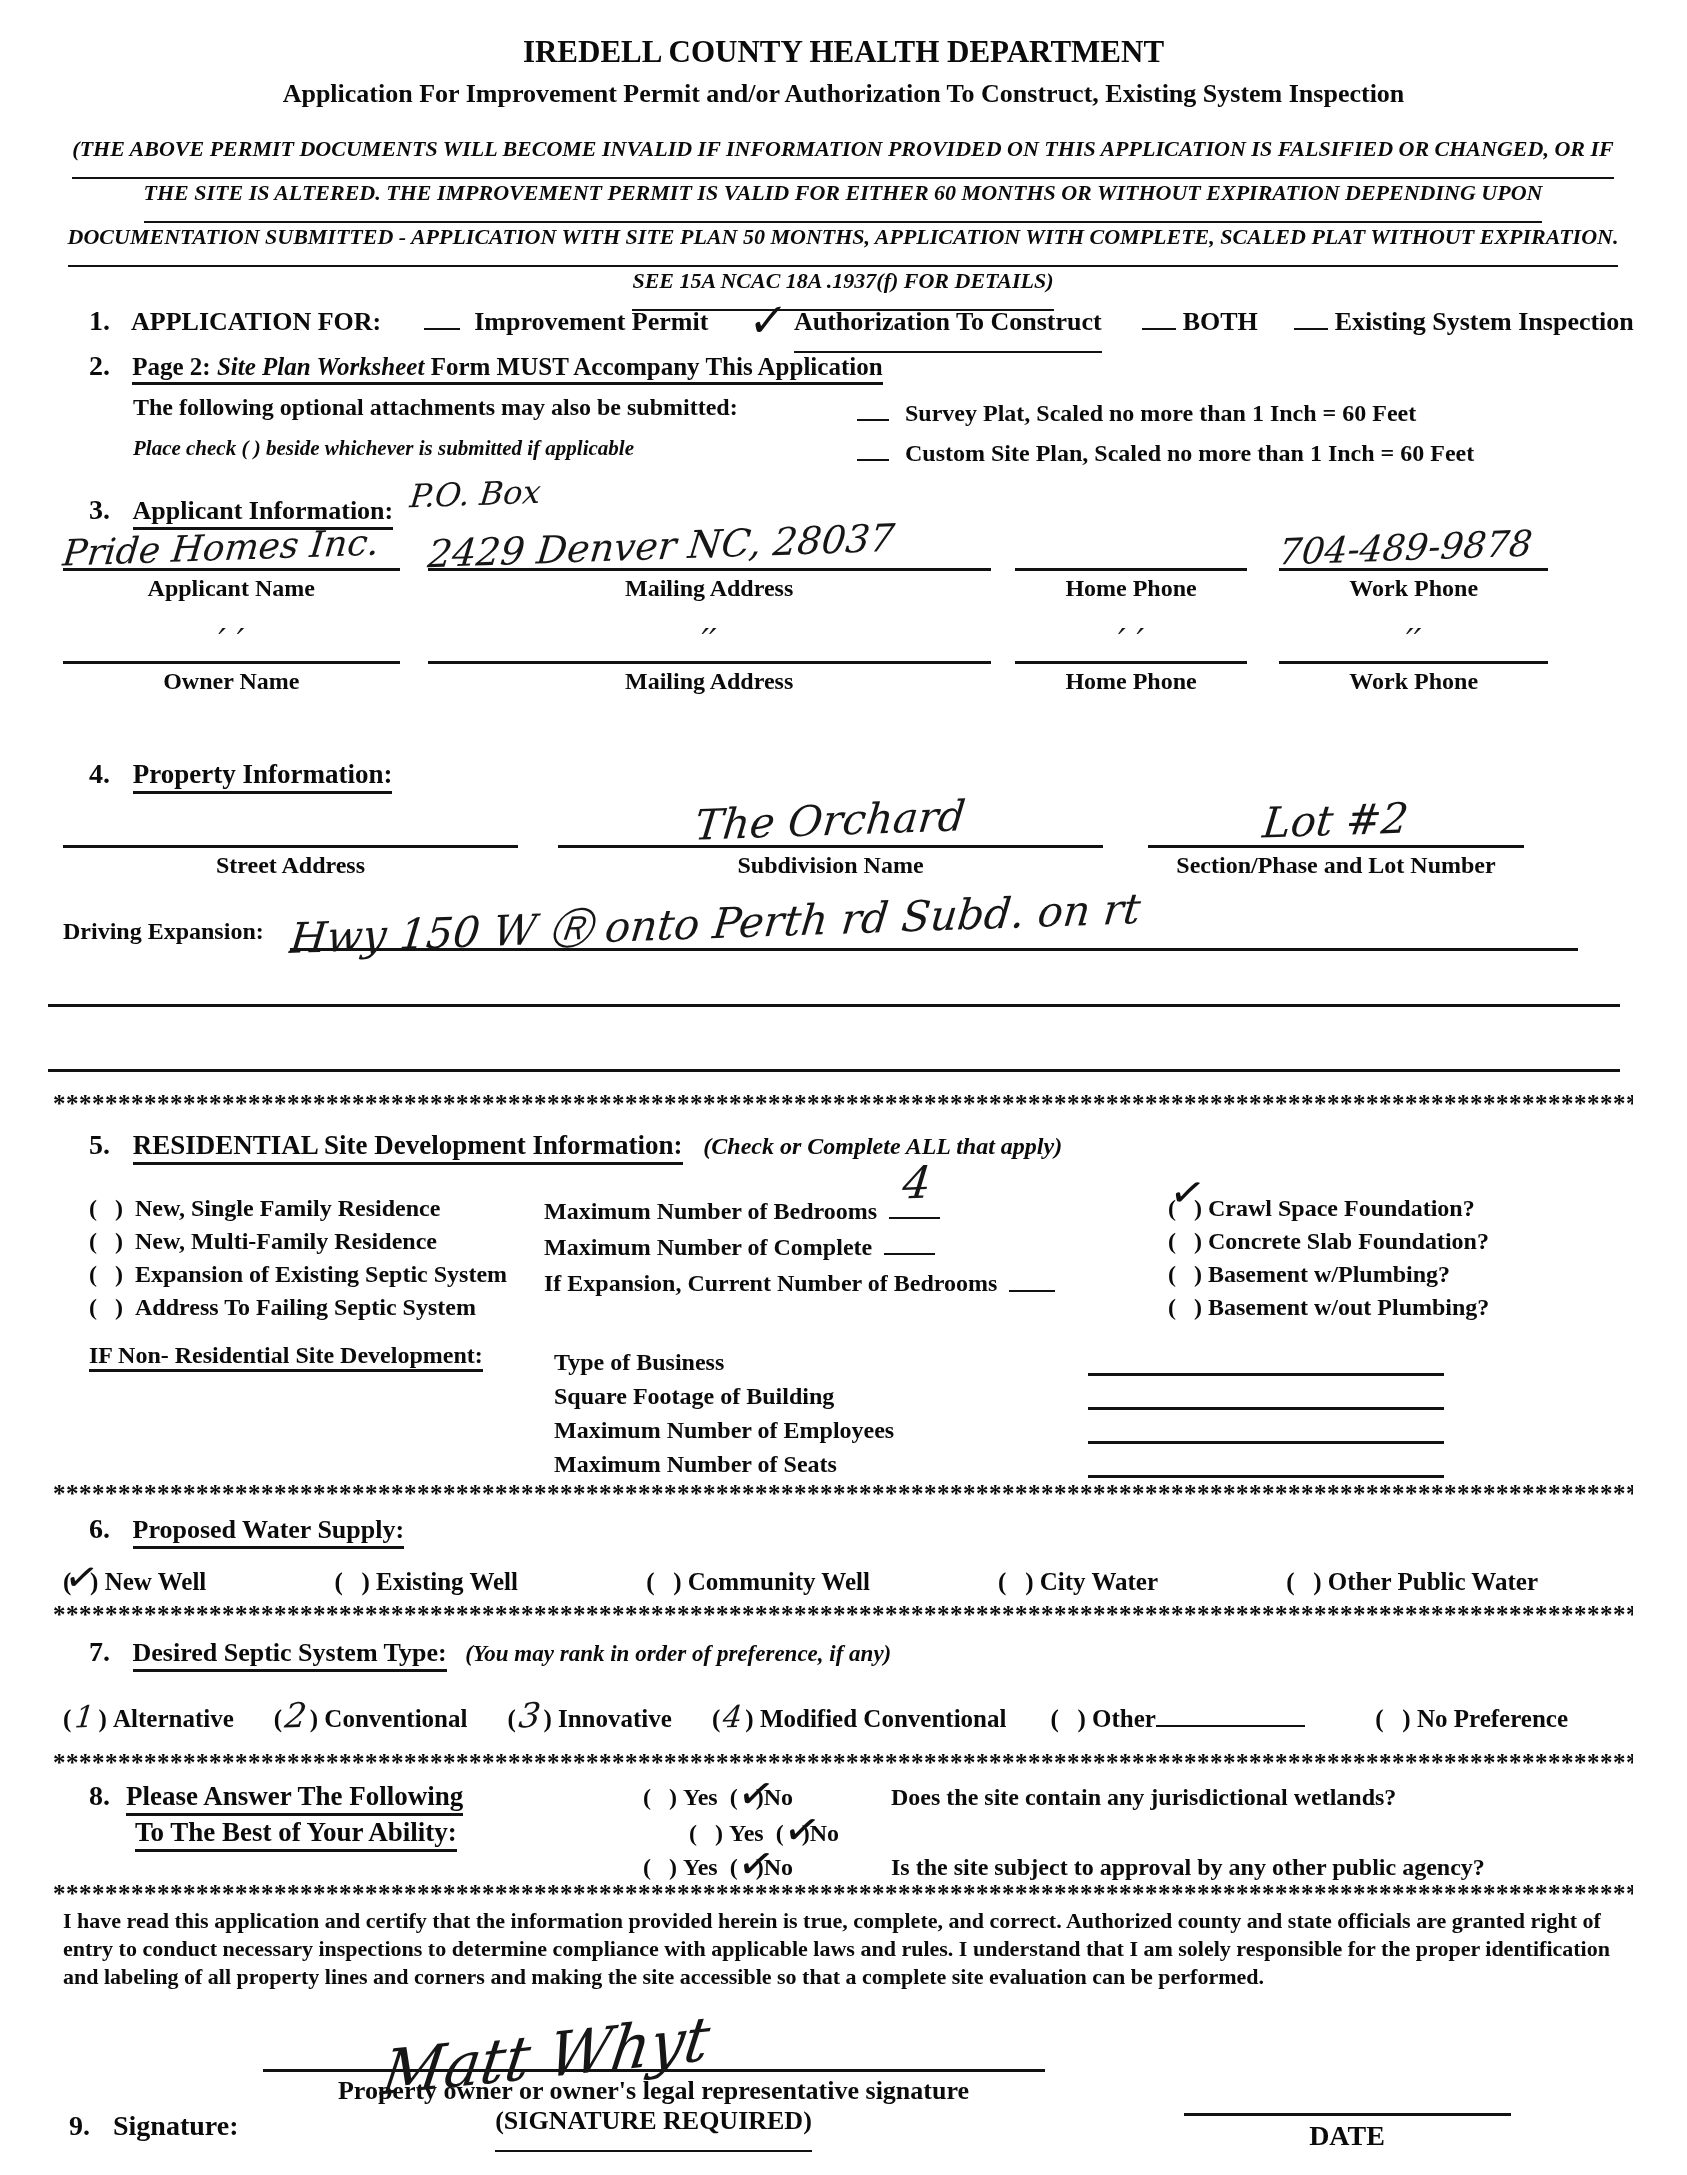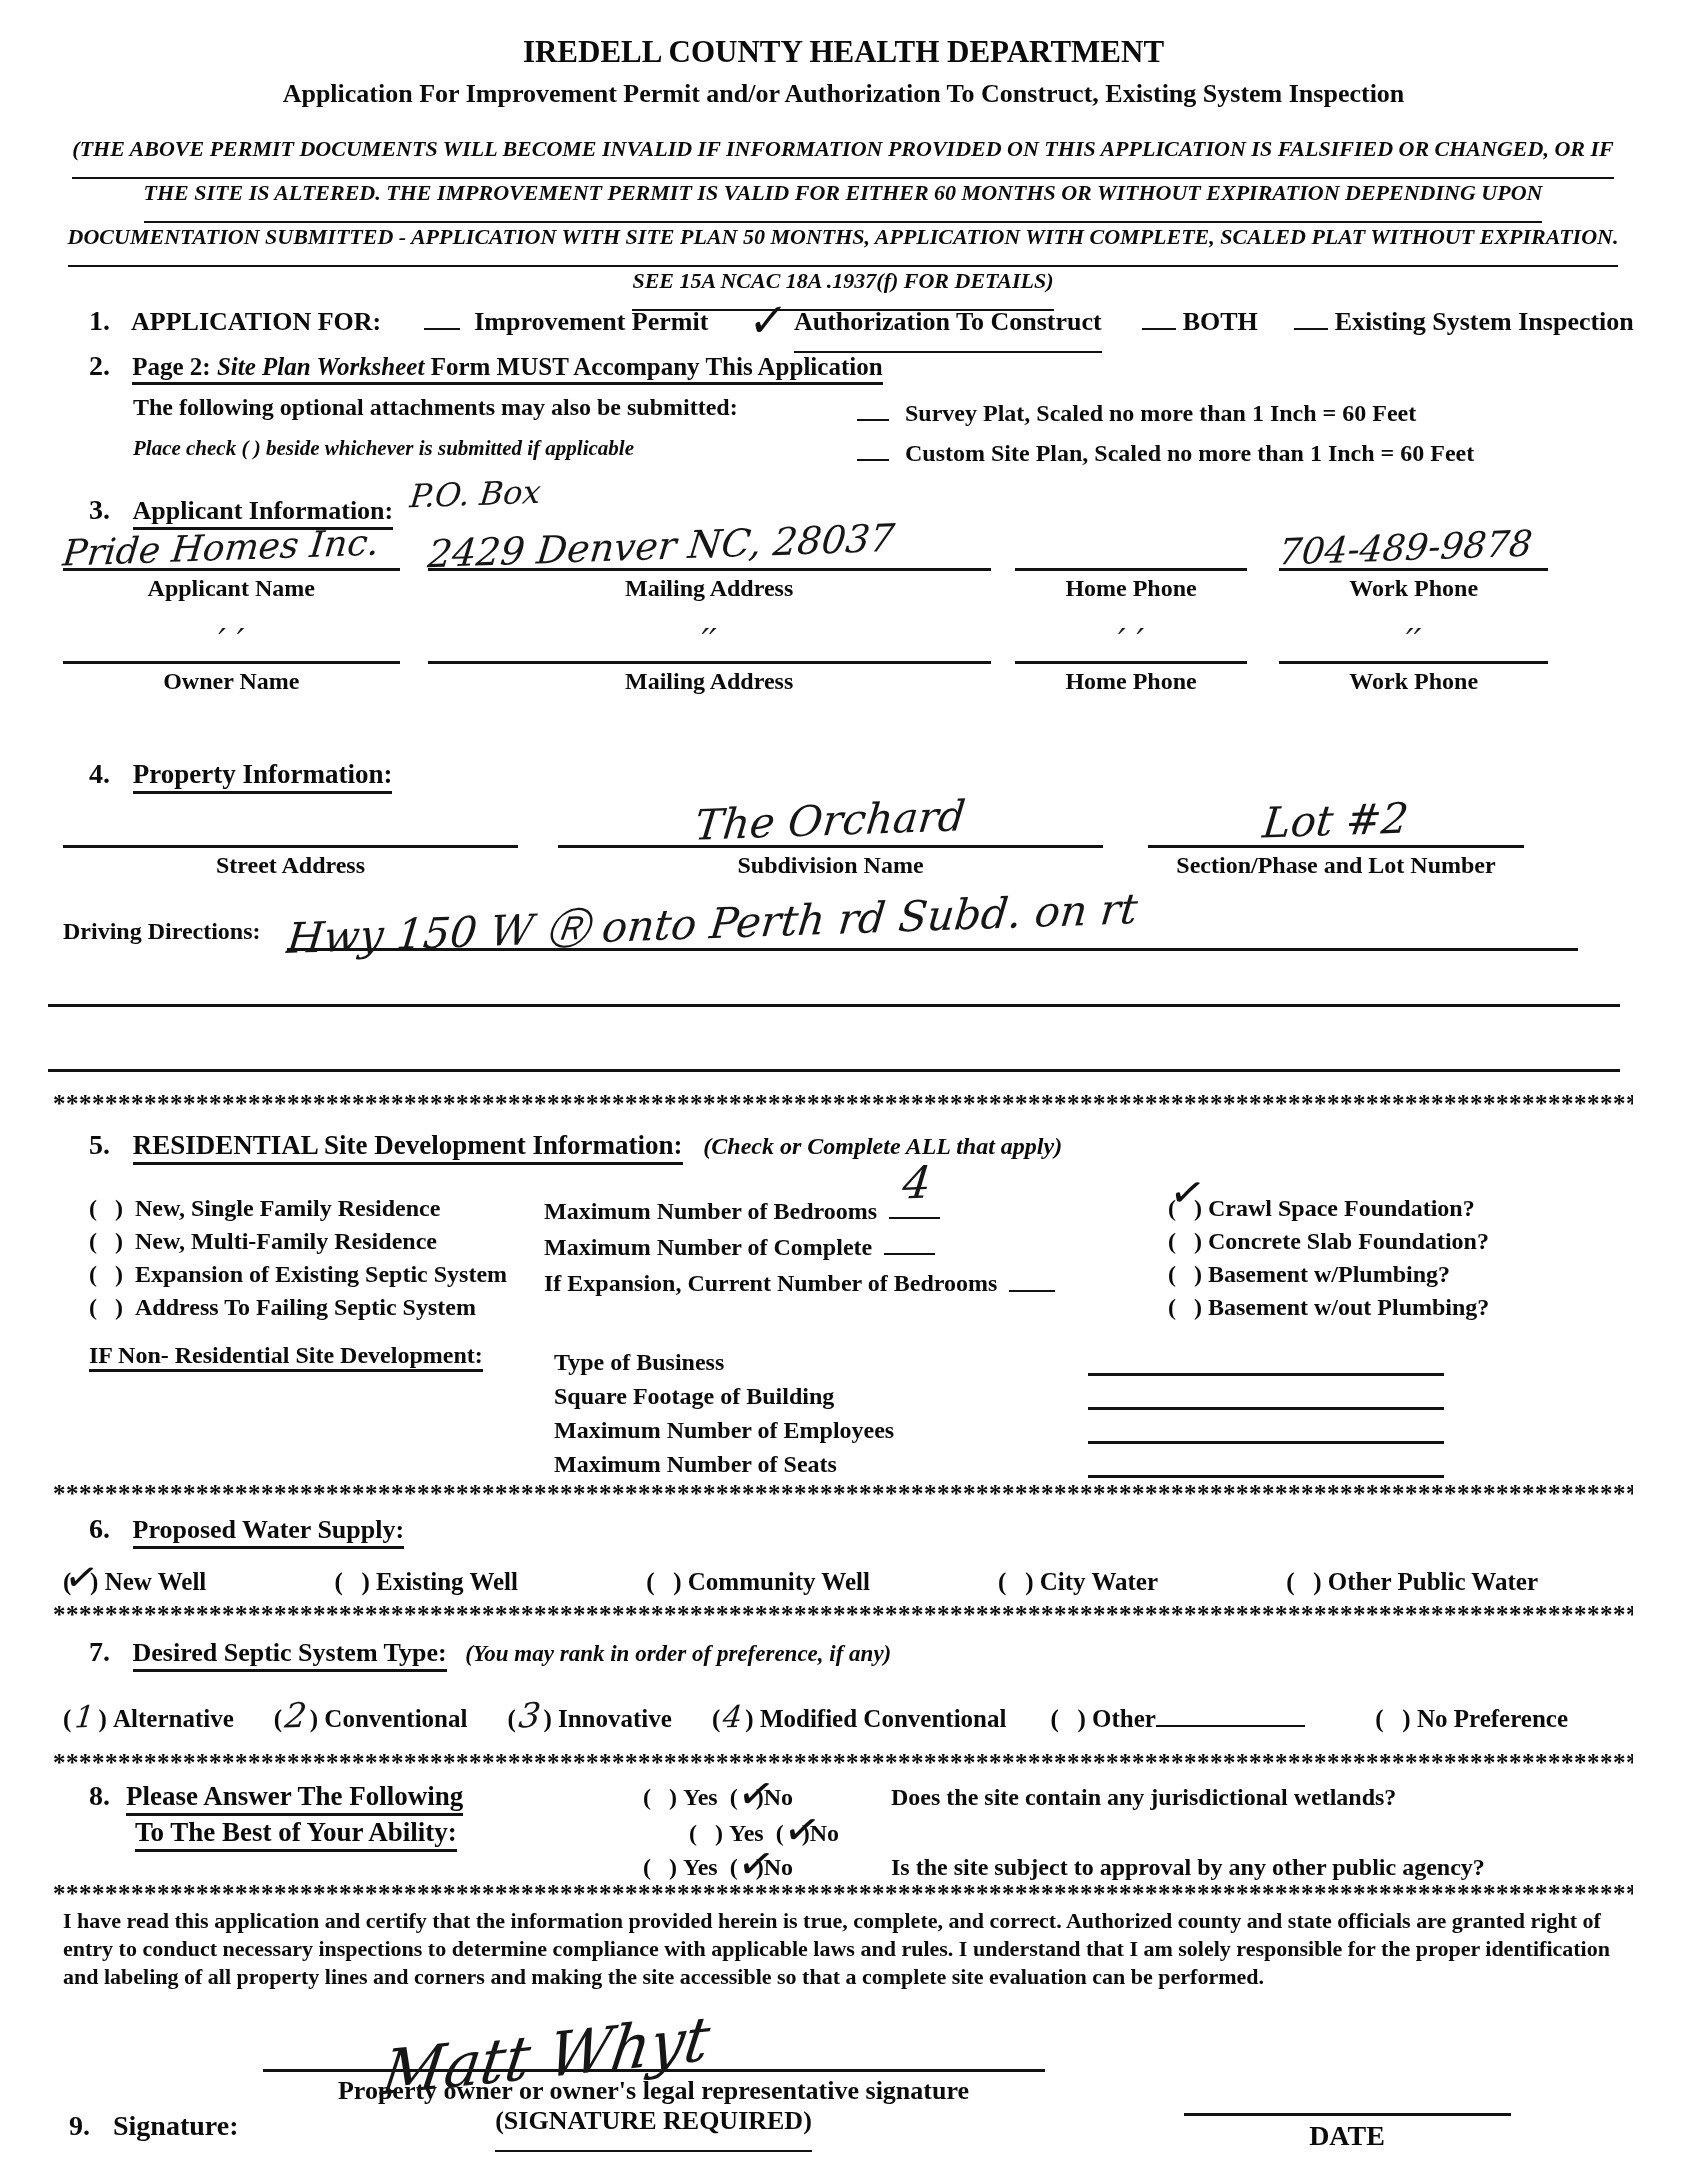--- a/index.html
+++ b/index.html
@@ -155,21 +155,21 @@
     </div>
     <div class="fieldcol" style="width:376px;margin-left:45px;">
       <div class="val" style="height:61px;justify-content:center;">
           <span class="hw skew" style="font-size:42px;">Lot #2</span>
         </div>
       <div class="lbl">Section/Phase and Lot Number</div>
     </div>
   </div>
 
   <div class="abs row" style="top:887px;left:63px;width:1515px;align-items:flex-end;">
-    <div style="font-size:24px;padding-bottom:6px;">Driving Directions:</div>
+    <div style="font-size:24px;padding-bottom:6px;">Driving Expansion:</div>
     <div style="flex:1;margin-left:26px;border-bottom:3px solid #121212;height:61px;display:flex;align-items:flex-end;">
       <span class="hw skew" style="font-size:42px;margin-bottom:-4px;white-space:nowrap;">Hwy 150 W  Ⓡ onto Perth rd   Subd. on rt</span>
     </div>
   </div>
   <div class="abs" style="top:1004px;left:48px;width:1572px;border-bottom:3px solid #121212;"></div>
   <div class="abs" style="top:1069px;left:48px;width:1572px;border-bottom:3px solid #121212;"></div>
 
   <div class="abs sep" style="top:1091px;">********************************************************************************************************************************************************************</div>
 
   <div class="abs" style="top:1129px;left:89px;font-size:27px;white-space:nowrap;">

